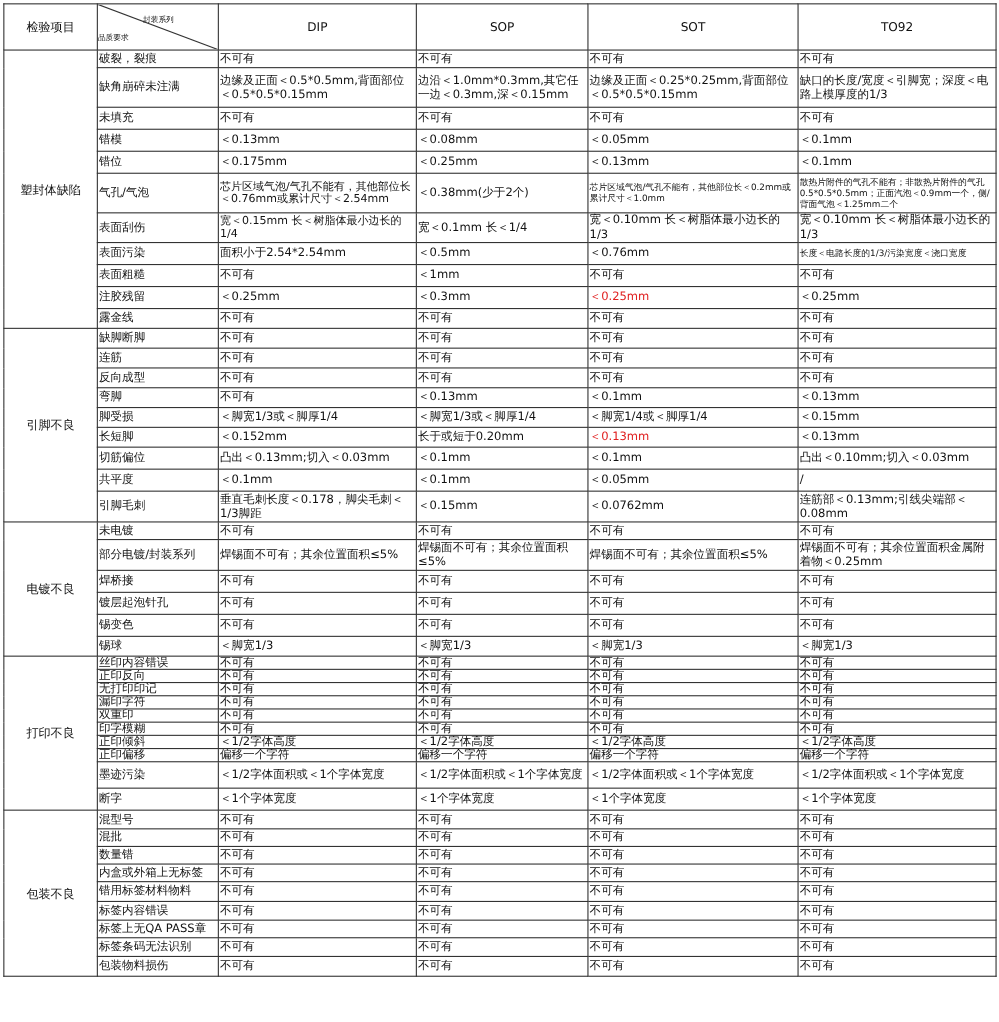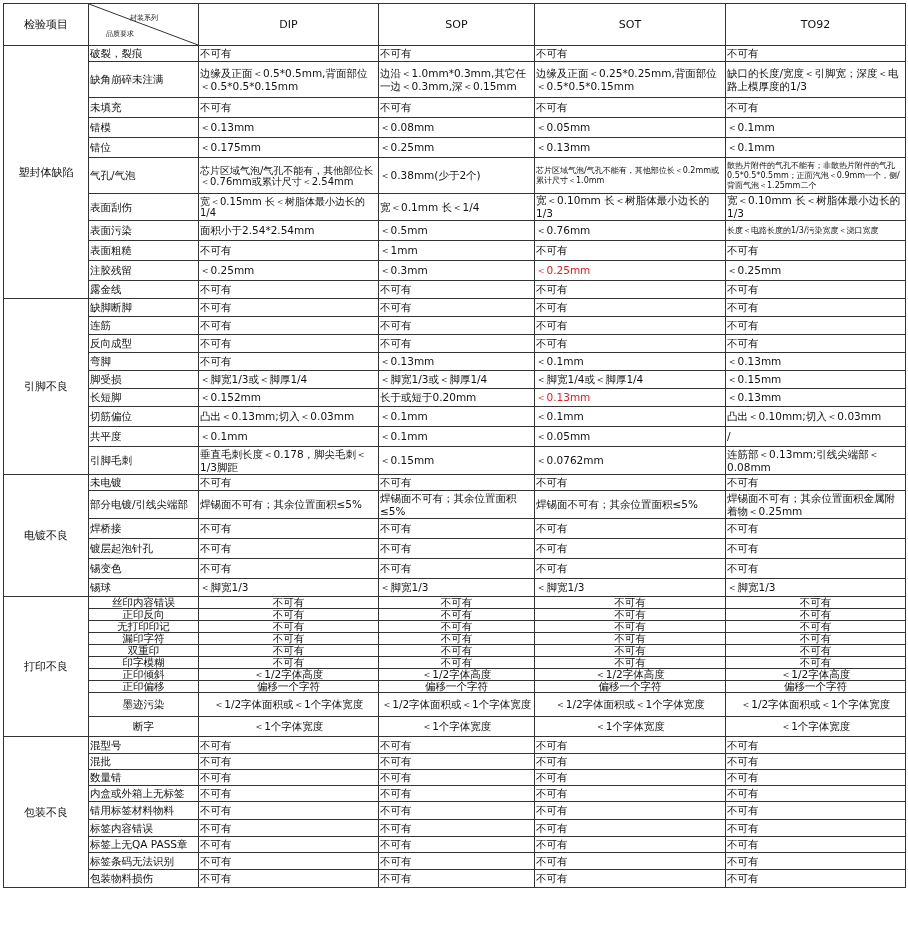--- a/index.html
+++ b/index.html
@@ -4,25 +4,25 @@
 <style>
   html, body { margin:0; padding:0; background:#fff; }
   body { width:908px; height:929px; overflow:hidden; font-family:"DejaVu Sans","Liberation Sans",sans-serif; color:#111; }
   table { border-collapse:collapse; position:absolute; left:3px; top:3px; width:902px; table-layout:fixed; }
   td, th { border:1px solid #333; font-size:10.5px; line-height:13px; padding:0 1px; vertical-align:middle; text-align:left; font-weight:normal; overflow:hidden; }
   th { text-align:center; font-size:11px; }
   .cat { text-align:center; font-size:11px; }
   .diag { position:relative; padding:0; }
   .diag svg { position:absolute; left:0; top:0; width:100%; height:100%; }
   .diag .tr { position:absolute; right:40px; top:8px; font-size:7px; }
-  .diag .bl { position:absolute; left:17px; bottom:4px; font-size:7px; }
+  .diag .bl { position:absolute; left:0; bottom:4px; font-size:7px; }
   .red { color:#e02020; }
   .small { font-size:8px; line-height:10px; }
   .sm9 { font-size:10px; line-height:11px; }
-  .tight td { line-height:11px;text-align:center; }
+  .tight td { line-height:11px; }
 </style>
 </head>
 <body>
 
 <table>
   <colgroup>
     <col style="width:85px">
       <col style="width:110px">
       <col style="width:180px">
       <col style="width:156px">
@@ -190,21 +190,21 @@
       </tr>
       <tr style="height: 16px;">
         <td rowspan="6" class="cat">电镀不良</td>
         <td>未电镀</td>
         <td>不可有</td>
         <td>不可有</td>
         <td>不可有</td>
         <td>不可有</td>
       </tr>
       <tr style="height: 28px;">
-        <td>部分电镀/引线尖端部</td>
+        <td>部分电镀/封装系列</td>
         <td>焊锡面不可有；其余位置面积≤5%</td>
         <td>焊锡面不可有；其余位置面积≤5%</td>
         <td>焊锡面不可有；其余位置面积≤5%</td>
         <td>焊锡面不可有；其余位置面积金属附着物＜0.25mm</td>
       </tr>
       <tr style="height: 20px;">
         <td>焊桥接</td>
         <td>不可有</td>
         <td>不可有</td>
         <td>不可有</td>

